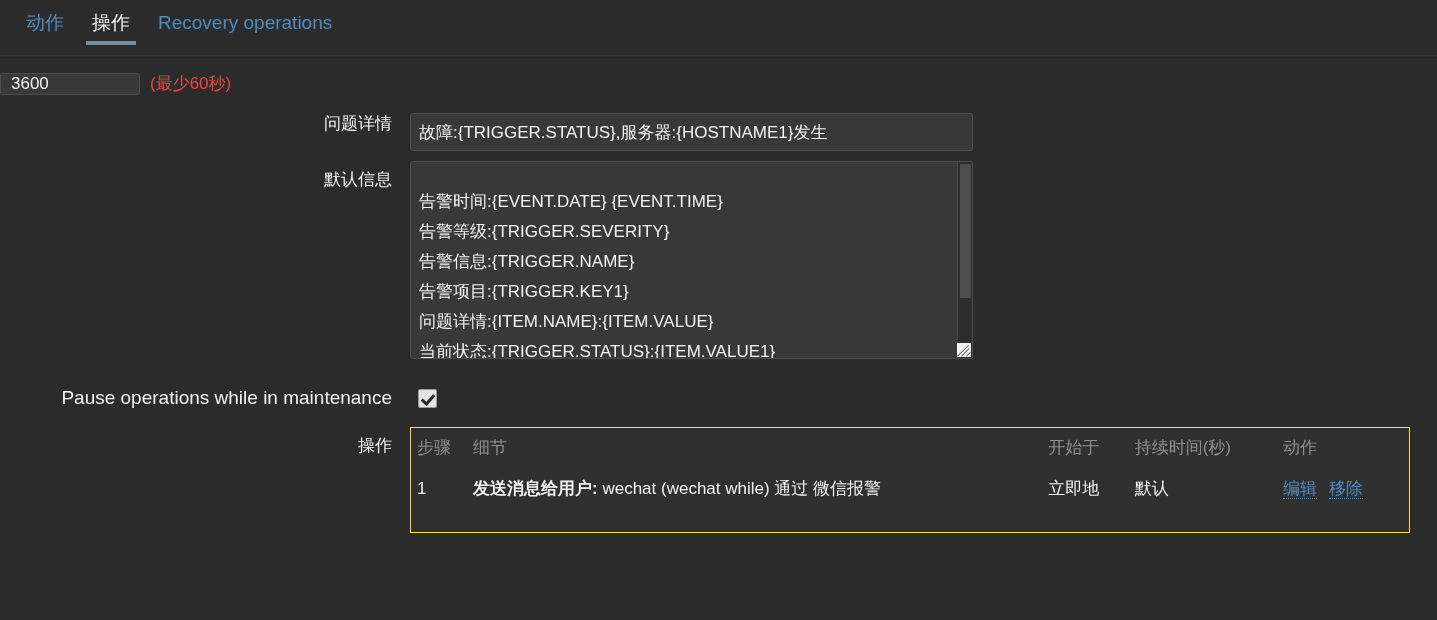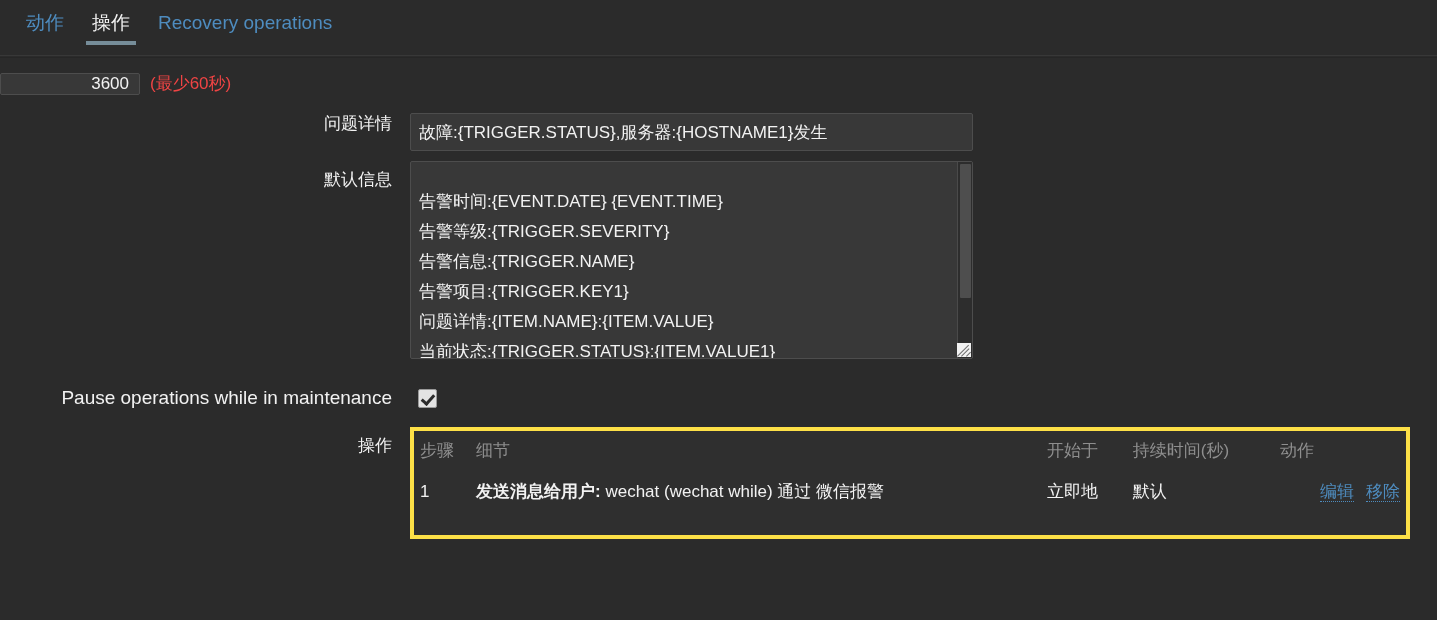--- a/index.html
+++ b/index.html
@@ -95,21 +95,20 @@
     color: #F2F2F2;
     font-family: "Liberation Sans", "DejaVu Sans", sans-serif;
     font-size: 17px;
     box-sizing: border-box;
     outline: none;
     border-radius: 2px;
   }
   input.num {
     width: 140px;
     height: 22px;
-    text-align: right;
     padding: 0 10px;
   }
   input.wide {
     width: 563px;
     height: 38px;
     padding: 0 8px;
     margin-top: 8px;
   }
   .hint {
     margin-left: 10px;
@@ -207,21 +206,21 @@
     width: 5px;
     height: 10px;
     border: solid #2B2B2B;
     border-width: 0 3px 3px 0;
     transform: rotate(42deg);
   }
 
   
   .optable {
     width: 1000px;
-    border: 4px solid #fde047;
+    border: 1px solid #fde047;
     background: #2F2F2F;
     box-sizing: border-box;
   }
   table.ops {
     width: 100%;
     border-collapse: collapse;
     font-size: 17px;
   }
   table.ops th {
     font-weight: normal;
@@ -233,21 +232,21 @@
   table.ops td {
     padding: 10px 6px 10px 6px;
     color: #F2F2F2;
     vertical-align: middle;
     white-space: nowrap;
   }
   th.c-step, td.c-step { width: 44px; padding-left: 12px; }
   th.c-detail, td.c-detail { width: auto; }
   th.c-start, td.c-start { text-align: left; }
   th.c-dur, td.c-dur { text-align: left; }
-  th.c-act, td.c-act { text-align: right; padding-right: 12px; width: 120px; }
+  th.c-act, td.c-act { padding-right: 12px; width: 120px; }
   .bold { font-weight: bold; }
   .lnk {
     color: #4E8CBF;
     border-bottom: 1px dotted #4E8CBF;
     cursor: pointer;
     text-decoration: none;
   }
   .lnk + .lnk { margin-left: 12px; }
   .optable-spacer { height: 22px; }
 </style>

